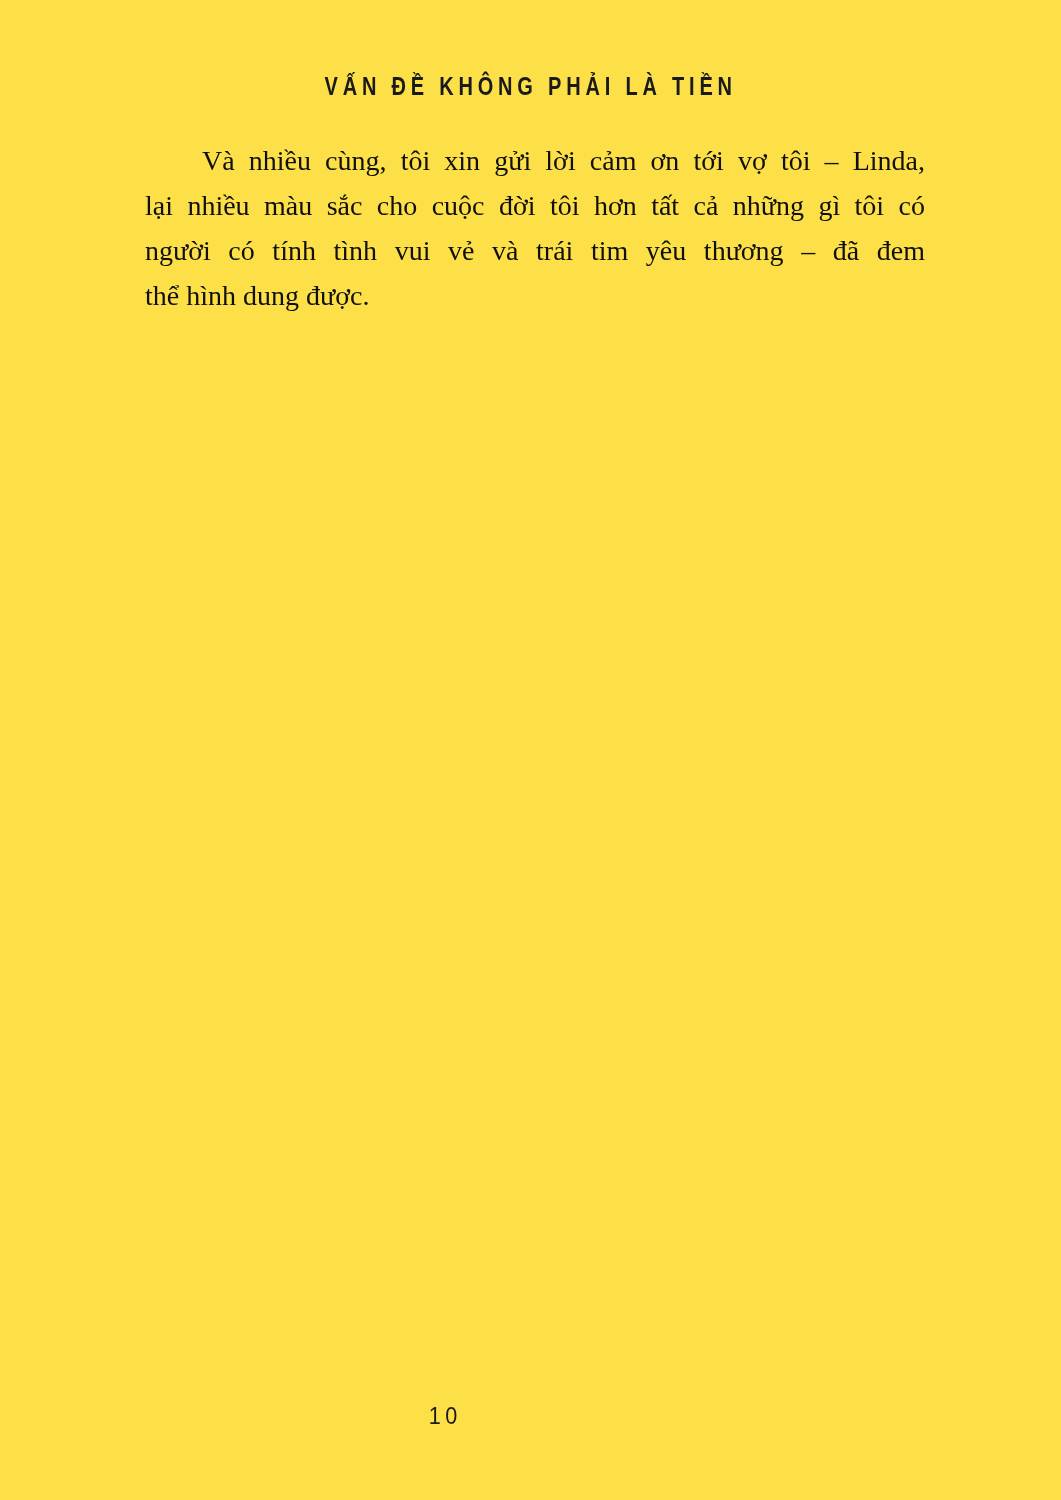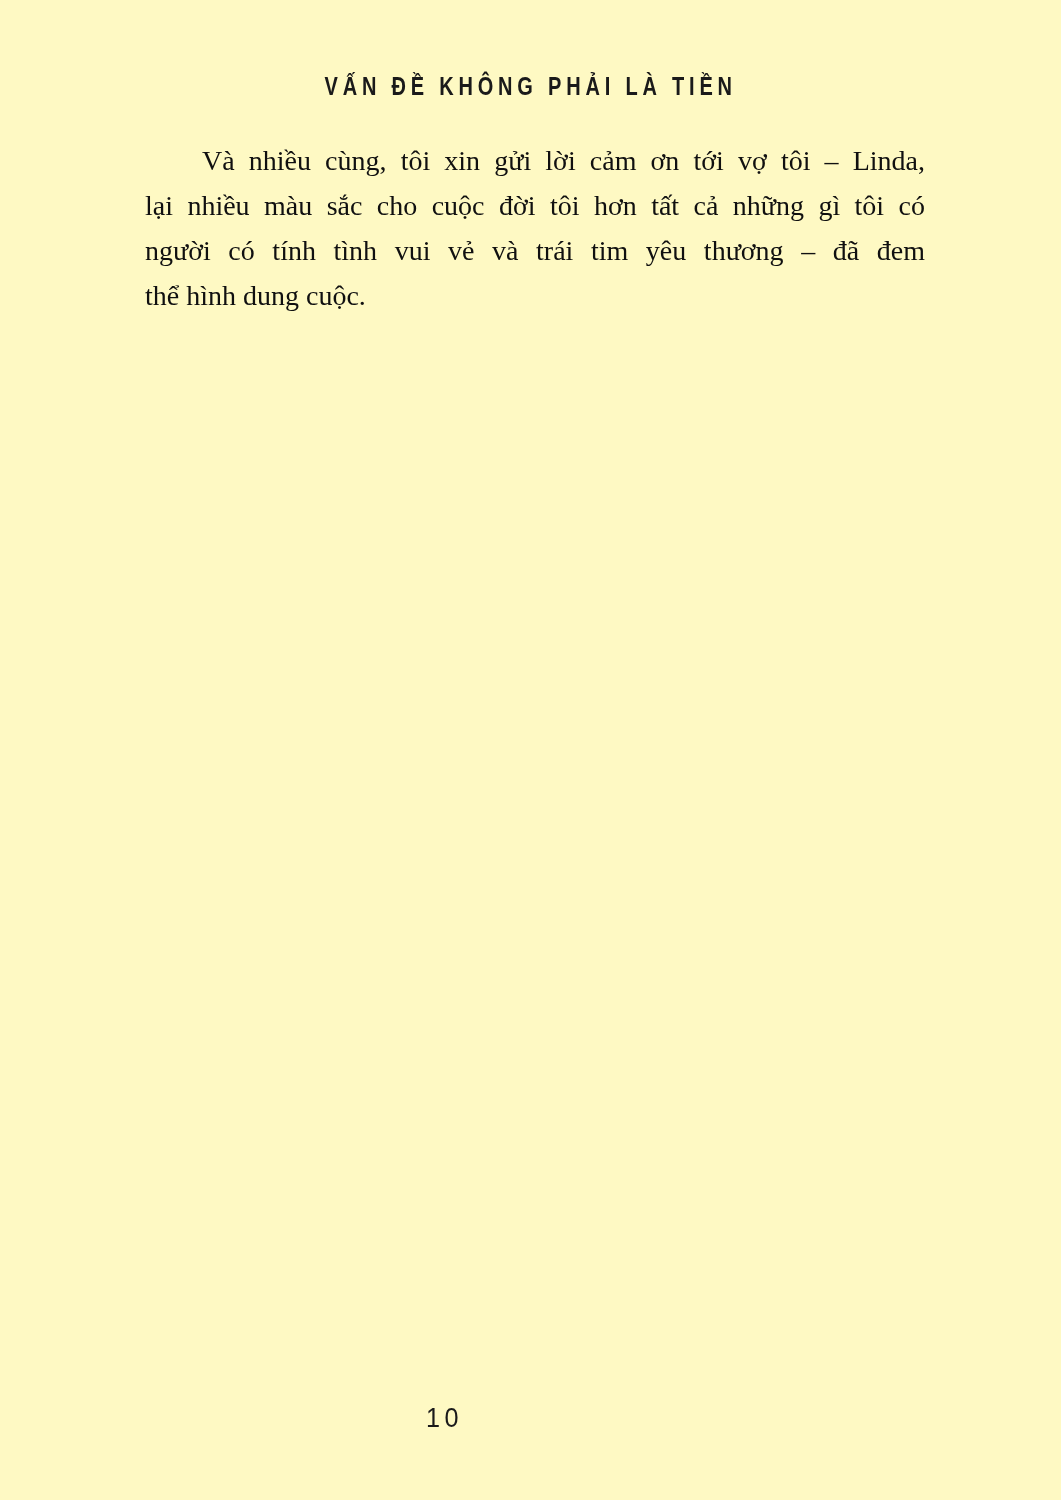--- a/index.html
+++ b/index.html
@@ -11,21 +11,21 @@
     height: 1500px;
     background: #ffffff;
     position: relative;
     overflow: hidden;
     font-family: "Liberation Serif", serif;
     color: #141414;
   }
   .page {
     position: absolute;
     inset: 0;
-    background: #fef9c3;
+    background: #fde047;
   }
   .running-head {
     position: absolute;
     top: 72px;
     left: 0;
     width: 1061px;
     text-align: center;
     font-family: "Liberation Sans", sans-serif;
     font-weight: 600;
     font-size: 25px;
@@ -59,21 +59,21 @@
     text-align-last: left;
   }
   .folio {
     position: absolute;
     top: 1402px;
     left: 0;
     width: 890px;
     text-align: center;
     font-family: "Liberation Sans", sans-serif;
     font-weight: 500;
-    font-size: 28px;
+    font-size: 24px;
     letter-spacing: 5px;
     color: #1a1a1a;
   }
   .folio .inner {
     display: inline-block;
     transform: scaleX(0.9);
     transform-origin: center;
   }
 </style>
 </head>
@@ -82,20 +82,20 @@
 <div class="page">
 
   <div class="running-head">
     <span class="inner">VẤN ĐỀ KHÔNG PHẢI LÀ TIỀN</span>
   </div>
 
   <div class="body-text">
     <div class="line first">Và nhiều cùng, tôi xin gửi lời cảm ơn tới vợ tôi – Linda,</div>
     <div class="line">lại nhiều màu sắc cho cuộc đời tôi hơn tất cả những gì tôi có</div>
     <div class="line">người có tính tình vui vẻ và trái tim yêu thương – đã đem</div>
-    <div class="line last">thể hình dung cuộc.</div>
+    <div class="line last">thể hình dung được.</div>
   </div>
 
   <div class="folio">
     <span class="inner">10</span>
   </div>
 
 </div>
 
 </body></html>

